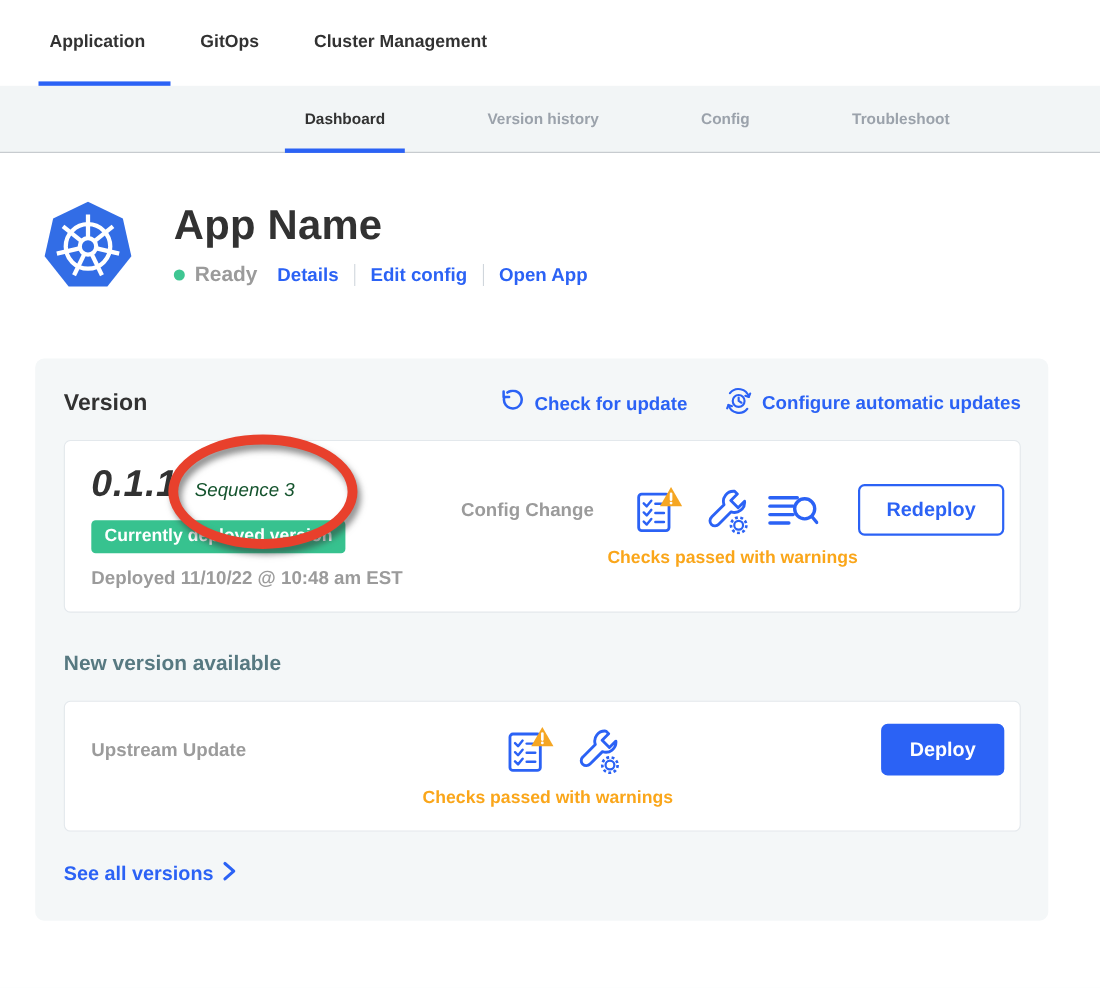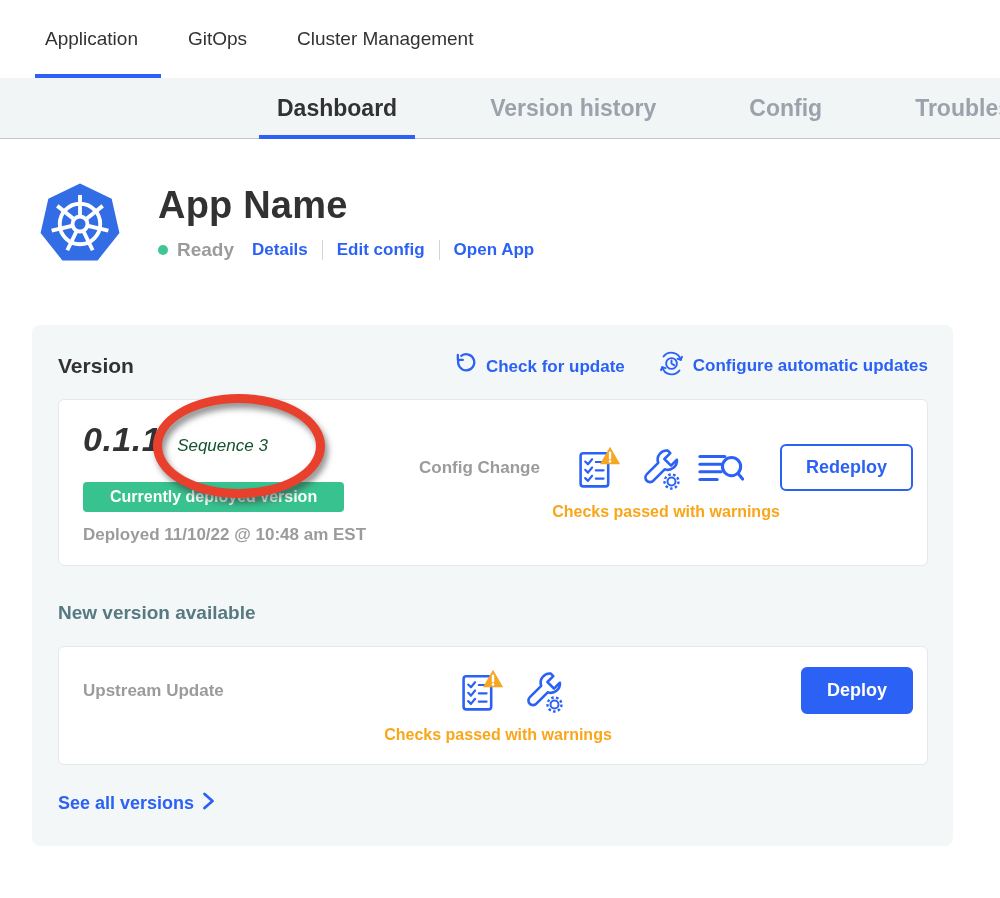--- a/index.html
+++ b/index.html
@@ -5,27 +5,27 @@
   html,body{margin:0;padding:0;}
   body{
     width:1000px;height:898px;overflow:hidden;position:relative;
     background:#ffffff;
     font-family:"Liberation Sans","DejaVu Sans",sans-serif;
     color:#323232;
   }
   
   .topnav{height:78px;display:flex;align-items:center;gap:50px;padding-left:45px;background:#fff;}
   .topnav-tab{position:relative;height:100%;display:flex;align-items:center;
-    font-size:19px;font-weight:400;color:#323232;cursor:pointer;white-space:nowrap;}
+    font-size:16px;font-weight:700;color:#323232;cursor:pointer;white-space:nowrap;}
   .topnav-tab.active::after{content:"";position:absolute;left:-10px;right:-23px;bottom:0;height:4px;background:#2b62f5;}
   
   .subnav{height:60px;background:#f2f5f6;border-bottom:1px solid #c3c7cb;
     display:flex;align-items:center;gap:93px;padding-left:277px;white-space:nowrap;}
   .subnav-tab{position:relative;height:100%;display:flex;align-items:center;
-    font-size:23px;font-weight:700;color:#9ba2ab;cursor:pointer;}
+    font-size:14px;font-weight:700;color:#9ba2ab;cursor:pointer;}
   .subnav-tab.active{color:#323232;}
   .subnav-tab.active::after{content:"";position:absolute;left:-18px;right:-18px;bottom:-1px;height:4px;background:#2b62f5;}
   
   .app-header{display:flex;align-items:flex-start;margin:40px 0 0 36px;}
   .app-logo{width:88px;height:90px;flex:none;}
   .app-head-text{margin-left:34px;padding-top:6px;}
   .app-title{font-size:38px;font-weight:800;letter-spacing:.2px;color:#323232;line-height:1.1;}
   .status-row{display:flex;align-items:center;margin-top:12px;}
   .status-dot{width:10px;height:10px;border-radius:50%;background:#3fc692;margin-right:9px;}
   .status-text{font-size:19px;font-weight:600;color:#9b9b9b;margin-right:18px;}
@@ -41,21 +41,21 @@
   
   .vrow{background:#fff;border:1px solid #e3e8ec;border-radius:6px;
     padding:20px 14px 20px 24px;display:flex;align-items:center;margin-top:18px;position:relative;}
   .vrow-left{flex:none;}
   .row1 .vrow-left{width:336px;}
   .row2 .vrow-left{width:452px;}
   .ver-line{display:flex;align-items:baseline;gap:16px;font-style:italic;}
   .ver-num{font-size:34px;font-weight:800;color:#323232;letter-spacing:.5px;}
   .ver-seq{font-size:17px;font-weight:400;color:#14532d;}
   .badge{display:inline-block;background:#37c28f;color:#fff;font-weight:700;font-size:16px;
-    padding:6px 27px;border-radius:4px;margin-top:23px;}
+    padding:6px 12px;border-radius:4px;margin-top:13px;}
   .meta{color:#9b9b9b;font-size:17px;font-weight:600;margin-top:13px;}
   .meta .hlink{font-size:17px;}
   .vrow-right{flex:1;display:flex;flex-direction:column;}
   .actions-row{display:flex;align-items:center;justify-content:space-between;width:100%;}
   .change-type{font-size:17px;font-weight:700;color:#9b9b9b;white-space:nowrap;}
   .icon-group{display:flex;align-items:center;gap:16px;}
   .action-icon{cursor:pointer;display:flex;}
   .btn{font-family:inherit;font-size:18px;font-weight:700;border-radius:6px;padding:11px 24px;cursor:pointer;white-space:nowrap;}
   .btn-outline{background:#fff;border:2px solid #2b62f5;color:#2b62f5;}
   .btn-solid{background:#2b62f5;border:2px solid #2b62f5;color:#fff;}

